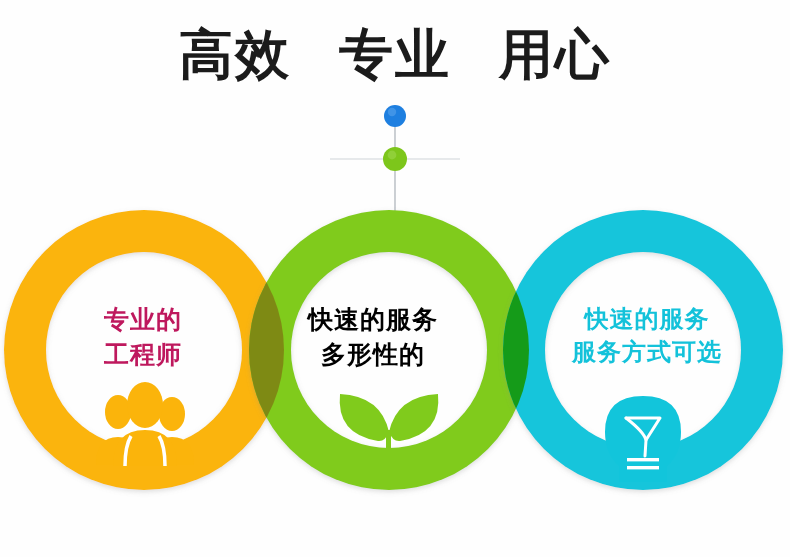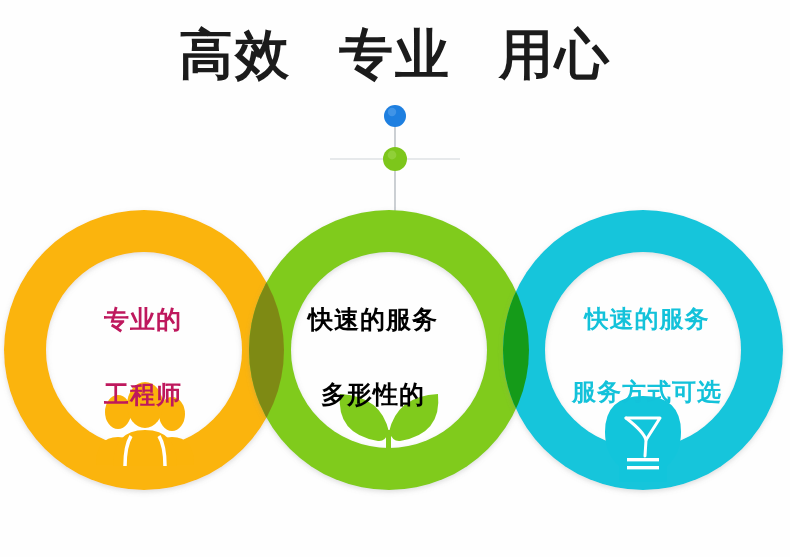--- a/index.html
+++ b/index.html
@@ -59,21 +59,21 @@
     position: absolute;
     width: 230px;
     text-align: center;
     line-height: 1.38;
     font-size: 25px;
     font-weight: 700;
     letter-spacing: 1px;
     font-family: "DejaVu Sans", "Liberation Sans", sans-serif;
     white-space: nowrap;
   }
-  .circle-label .l2 { display: block; margin-top: 40px; }
+  .circle-label .l2 { display: block; }
   #label-0 { left: 28px;  top: 303px; color: #be185d; }
   #label-1 { left: 258px; top: 303px; color: #000000; }
   #label-2 { left: 516px; top: 303px; color: #13C2DA; font-size: 24px; }
   #label-2 { width: 262px; }
 </style>
 </head>
 <body>
 
 <div id="stage">
 

